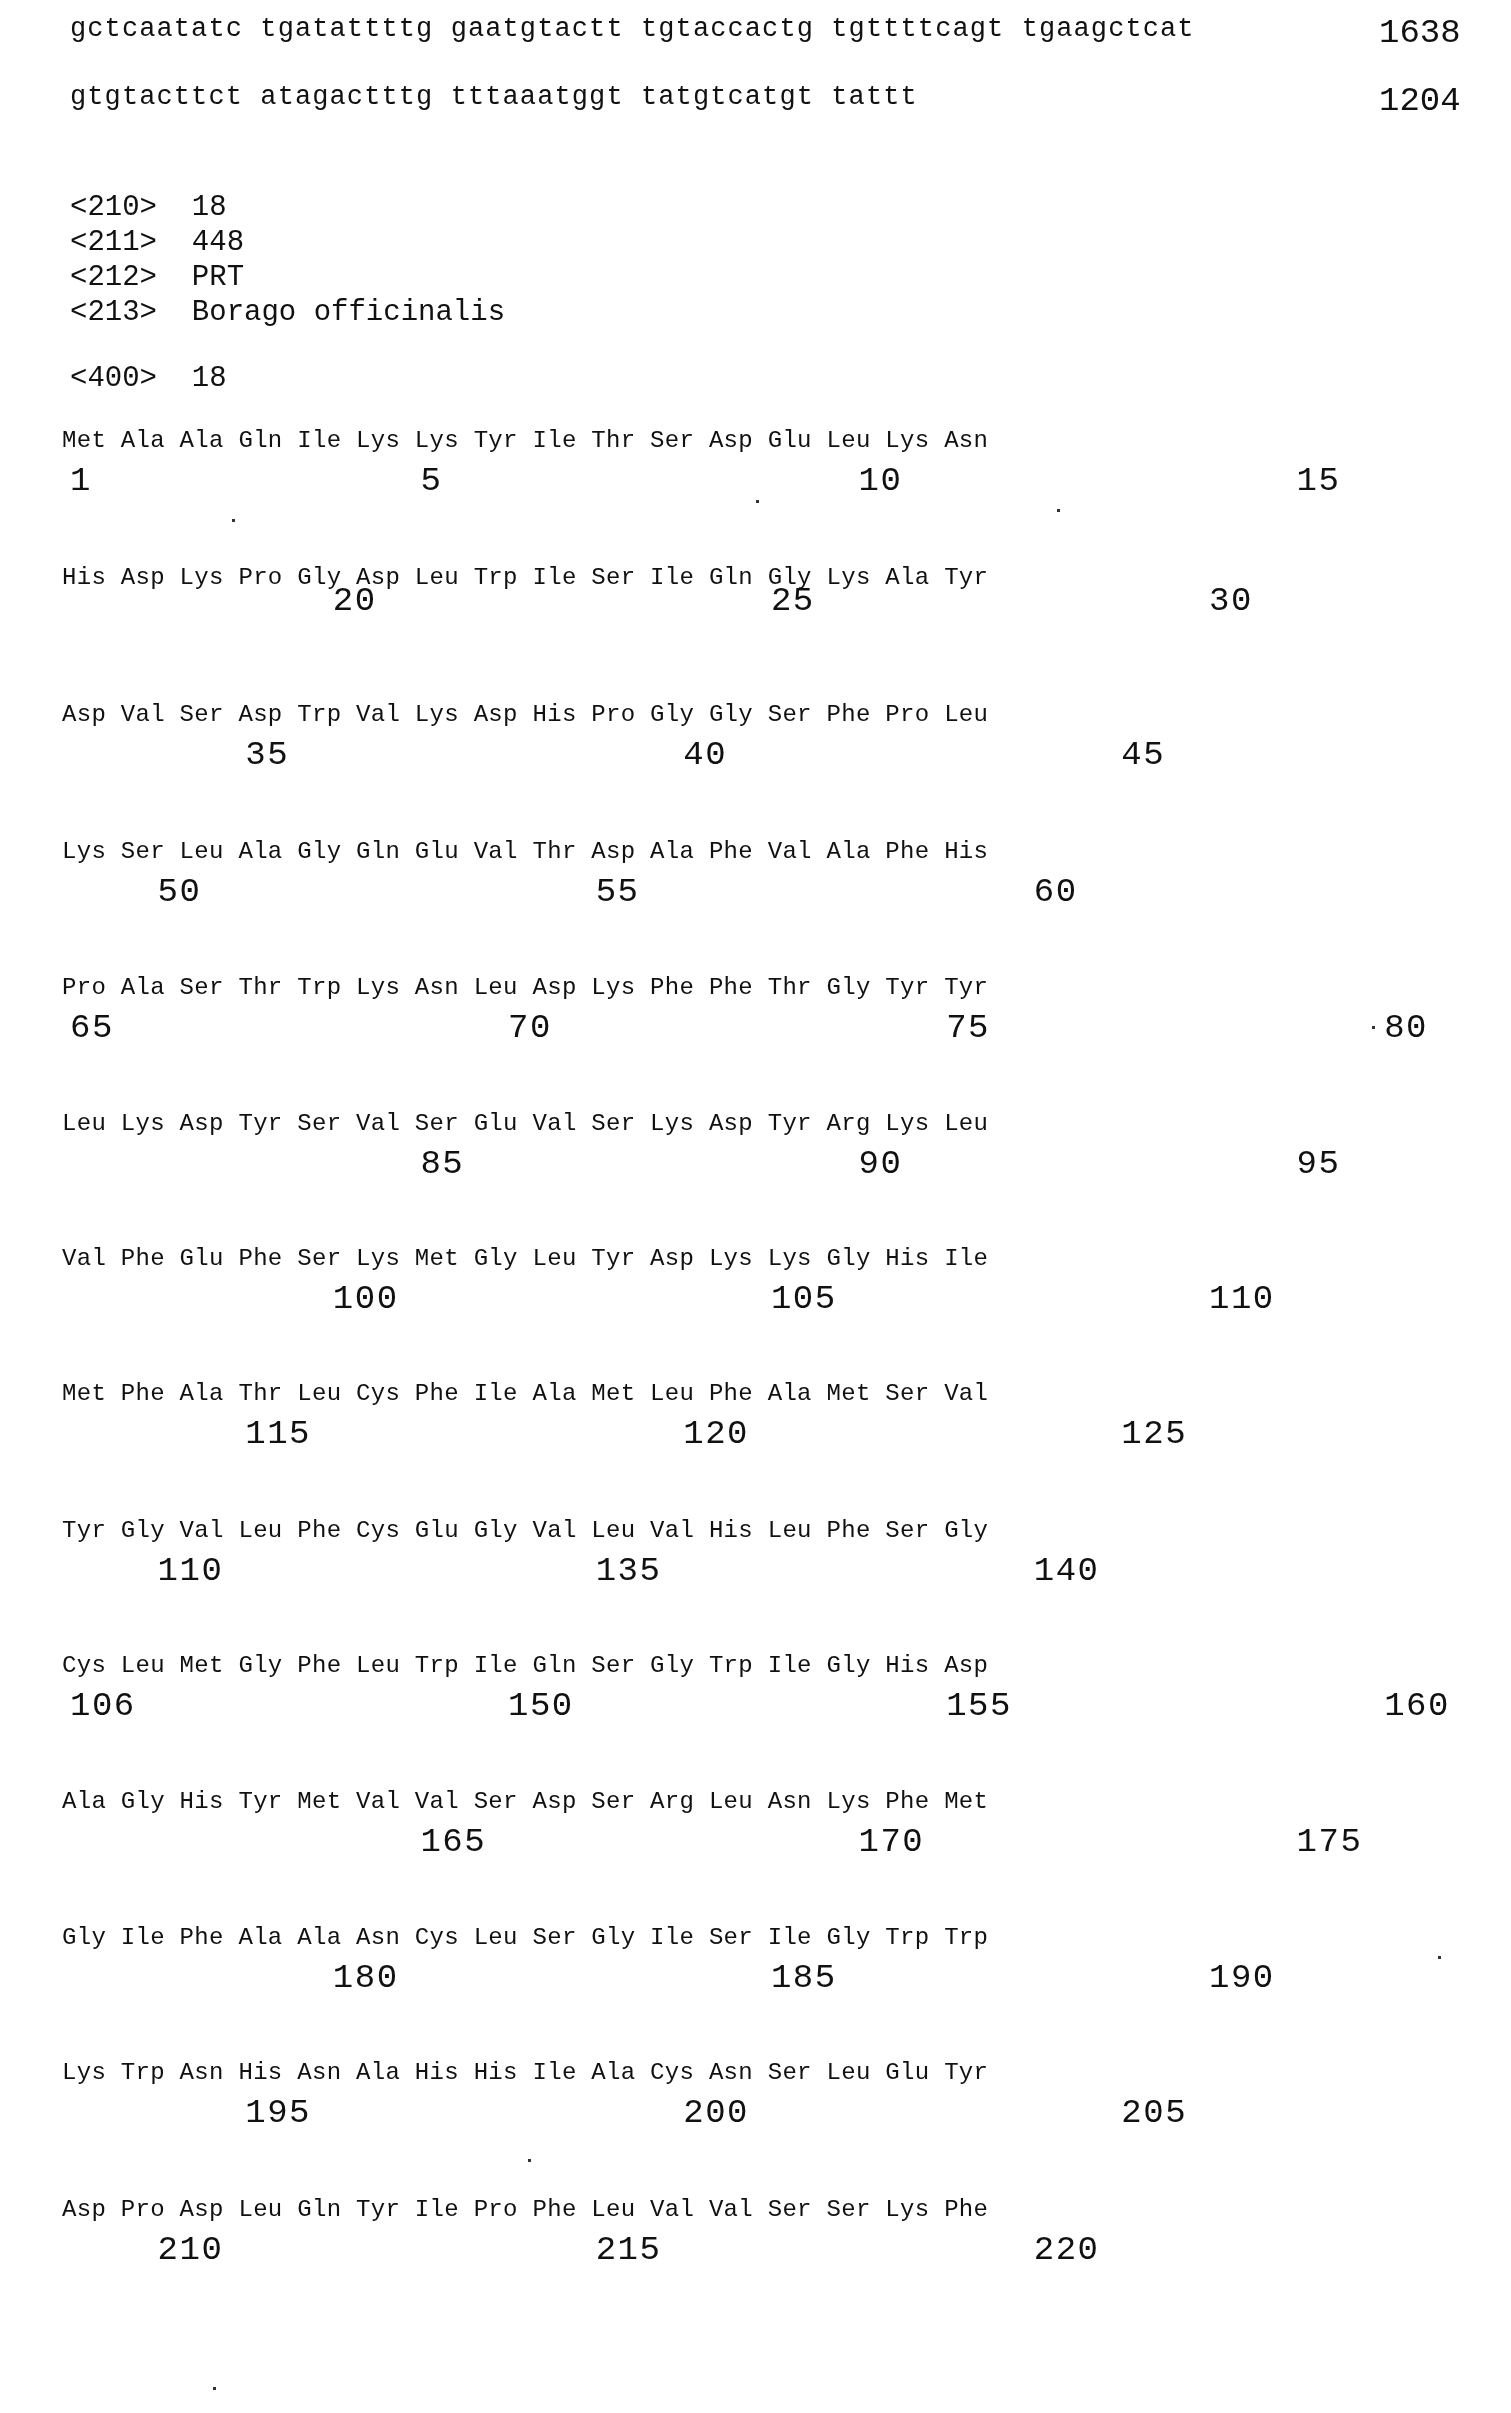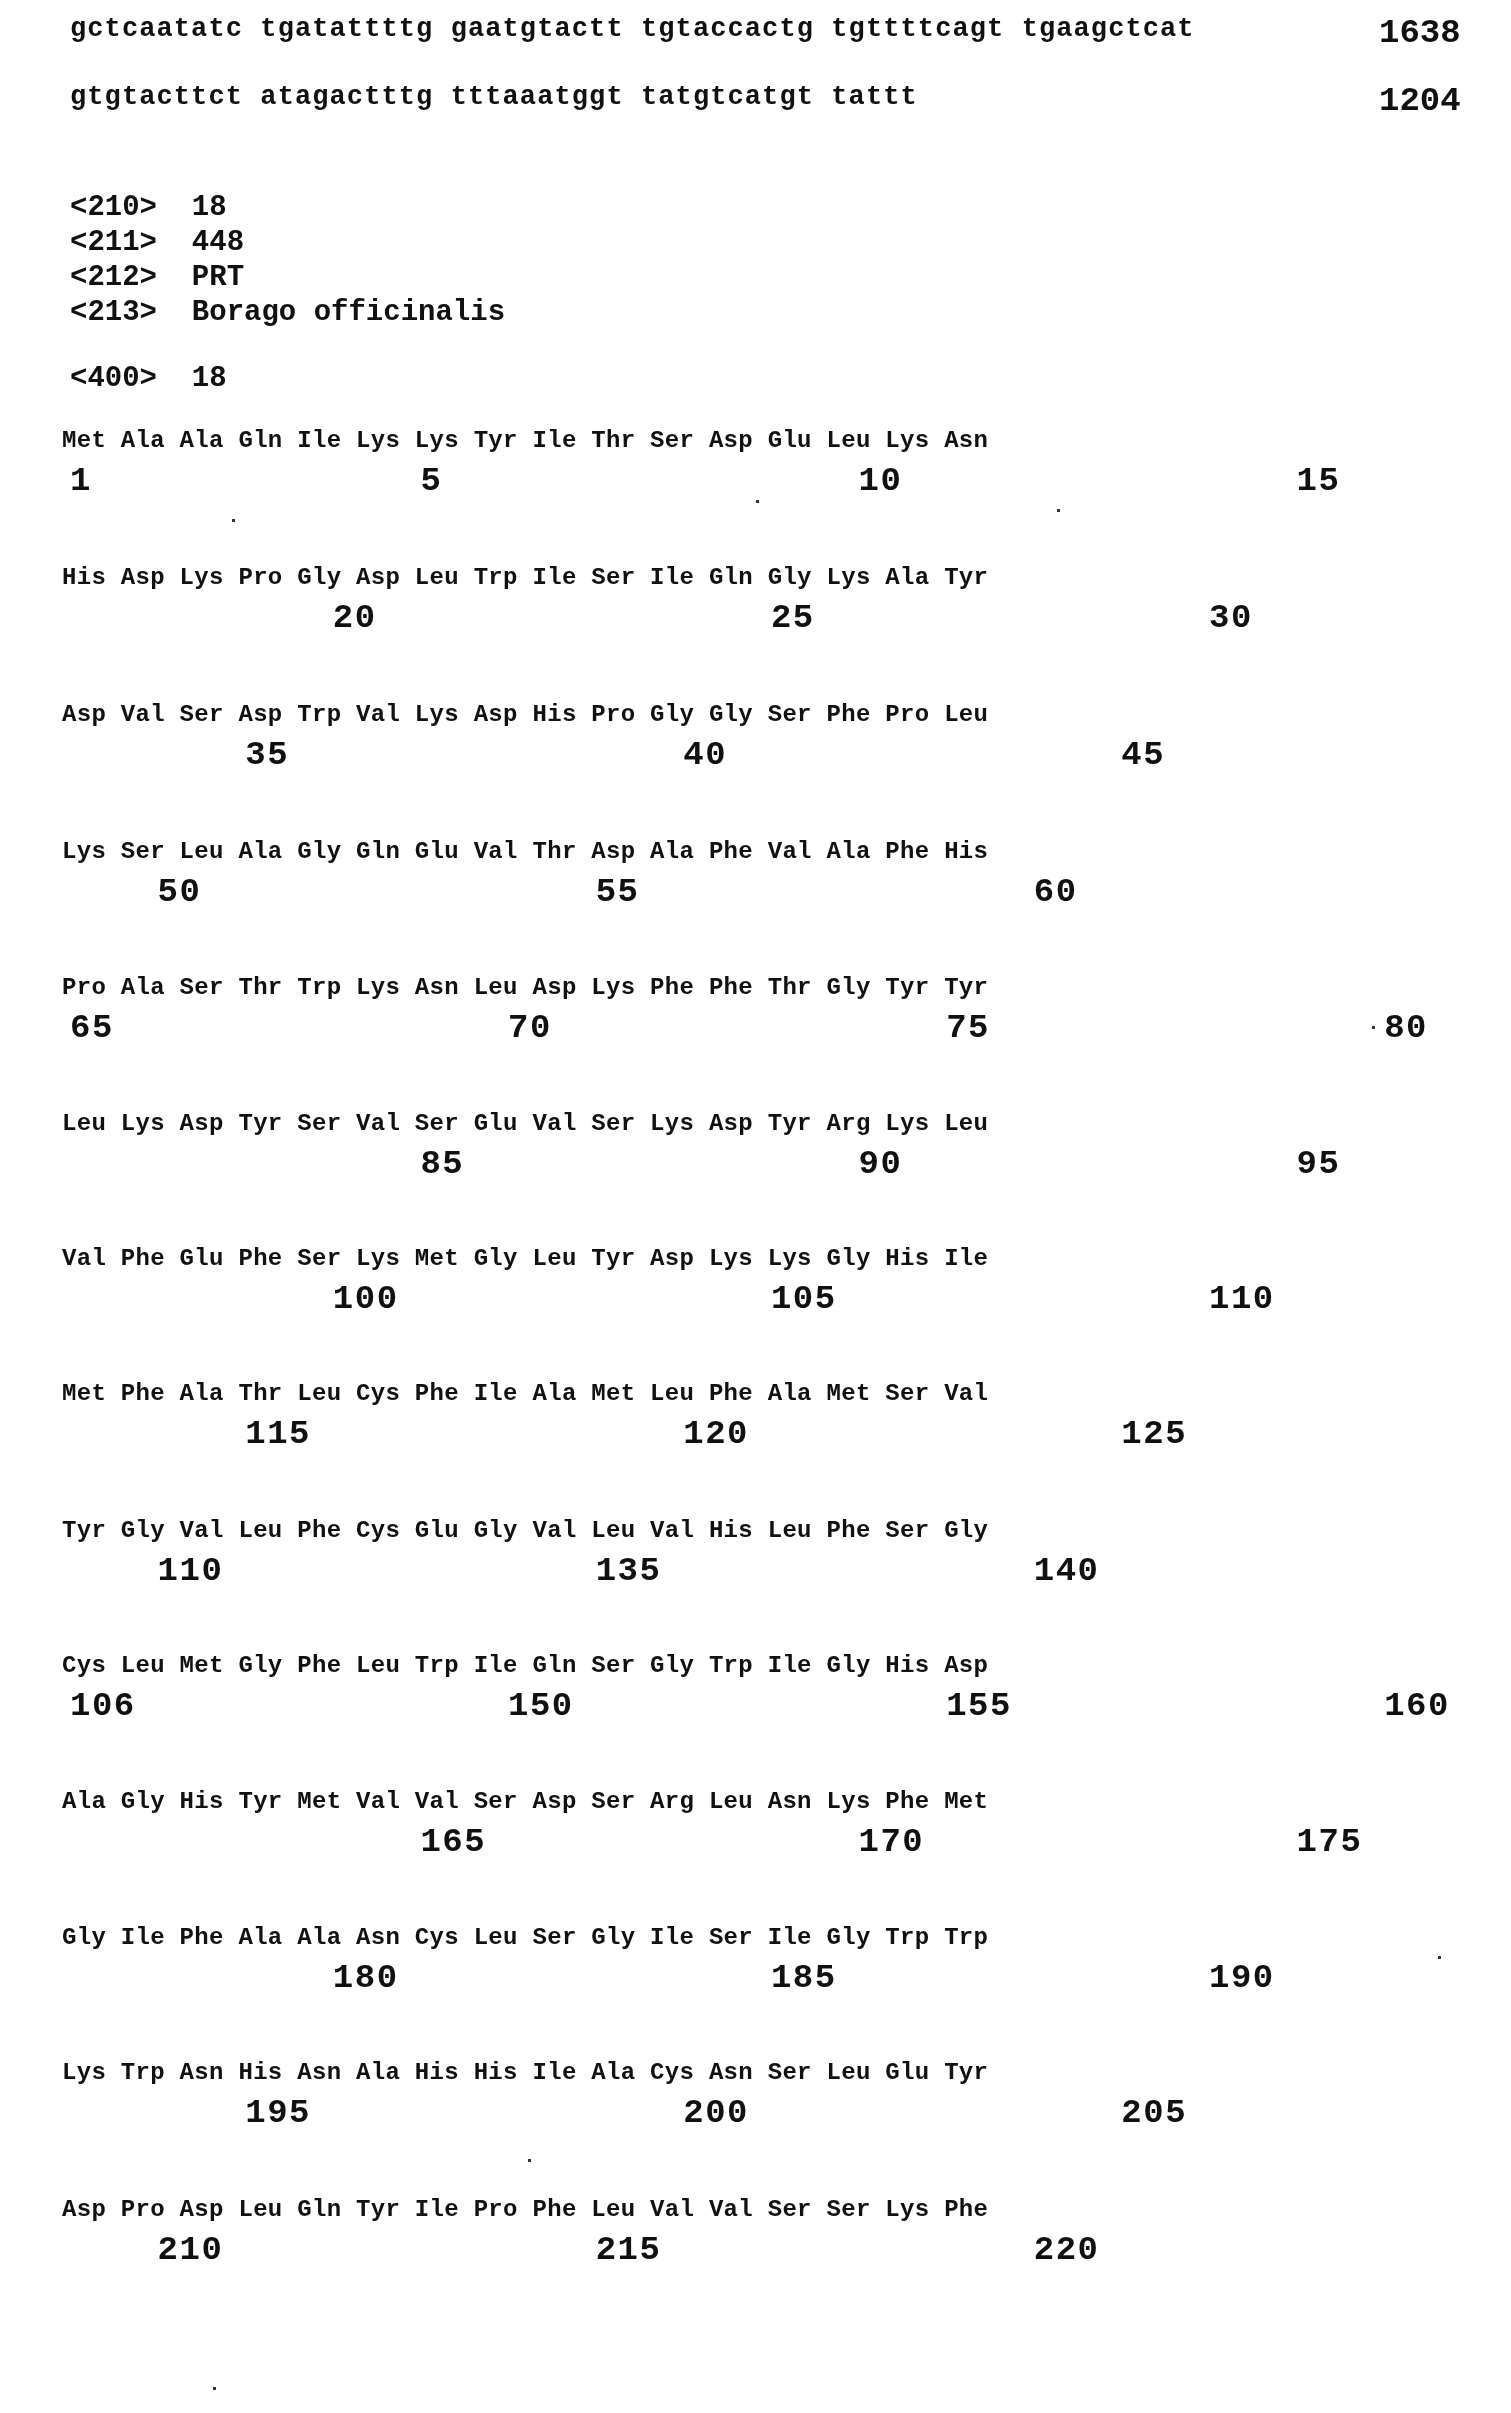--- a/index.html
+++ b/index.html
@@ -1,17 +1,17 @@
 <!DOCTYPE html>
 <html style="font-size:14px"><head>
 <meta charset="utf-8">
 <style>
   html, body { margin:0; padding:0; background:#ffffff; }
   body { width:1512px; height:2413px; position:relative; overflow:hidden; color:#111; }
-  .mono { font-family: "Liberation Mono", "DejaVu Sans Mono", monospace; font-weight:bold; white-space:pre; position:absolute; }
+  .mono { font-family: "Liberation Mono", "DejaVu Sans Mono", monospace; font-weight:normal; white-space:pre; position:absolute; }
   .nt { font-size:27px; left:70px; letter-spacing:1.1px; }
   .ntnum { font-size:34px; left:1379px; }
   .hdr { font-size:29px; left:70px; }
   .res { font-size:24px; left:62px; letter-spacing:0.3px; }
   .num { font-size:34px; left:70px; letter-spacing:1.5px; }
   .speck { position:absolute; width:2.6px; height:2.6px; background:#333; }
 </style>
 </head>
 <body>
 
@@ -24,21 +24,21 @@
 <div class="mono hdr" style="top:226px">&lt;211&gt;  448</div>
 <div class="mono hdr" style="top:261px">&lt;212&gt;  PRT</div>
 <div class="mono hdr" style="top:296px">&lt;213&gt;  Borago officinalis</div>
 <div class="mono hdr" style="top:362px">&lt;400&gt;  18</div>
 
 <div>
   <div class="mono res" style="top:427px">Met Ala Ala Gln Ile Lys Lys Tyr Ile Thr Ser Asp Glu Leu Lys Asn</div>
   <div class="mono num" style="top:462px">1               5                   10                  15</div>
 
   <div class="mono res" style="top:564px">His Asp Lys Pro Gly Asp Leu Trp Ile Ser Ile Gln Gly Lys Ala Tyr</div>
-  <div class="mono num" style="top:599px">            20                  25                  30</div>
+  <div class="mono num" style="top:582px">            20                  25                  30</div>
 
   <div class="mono res" style="top:701px">Asp Val Ser Asp Trp Val Lys Asp His Pro Gly Gly Ser Phe Pro Leu</div>
   <div class="mono num" style="top:736px">        35                  40                  45</div>
 
   <div class="mono res" style="top:838px">Lys Ser Leu Ala Gly Gln Glu Val Thr Asp Ala Phe Val Ala Phe His</div>
   <div class="mono num" style="top:873px">    50                  55                  60</div>
 
   <div class="mono res" style="top:974px">Pro Ala Ser Thr Trp Lys Asn Leu Asp Lys Phe Phe Thr Gly Tyr Tyr</div>
   <div class="mono num" style="top:1009px">65                  70                  75                  80</div>
 

